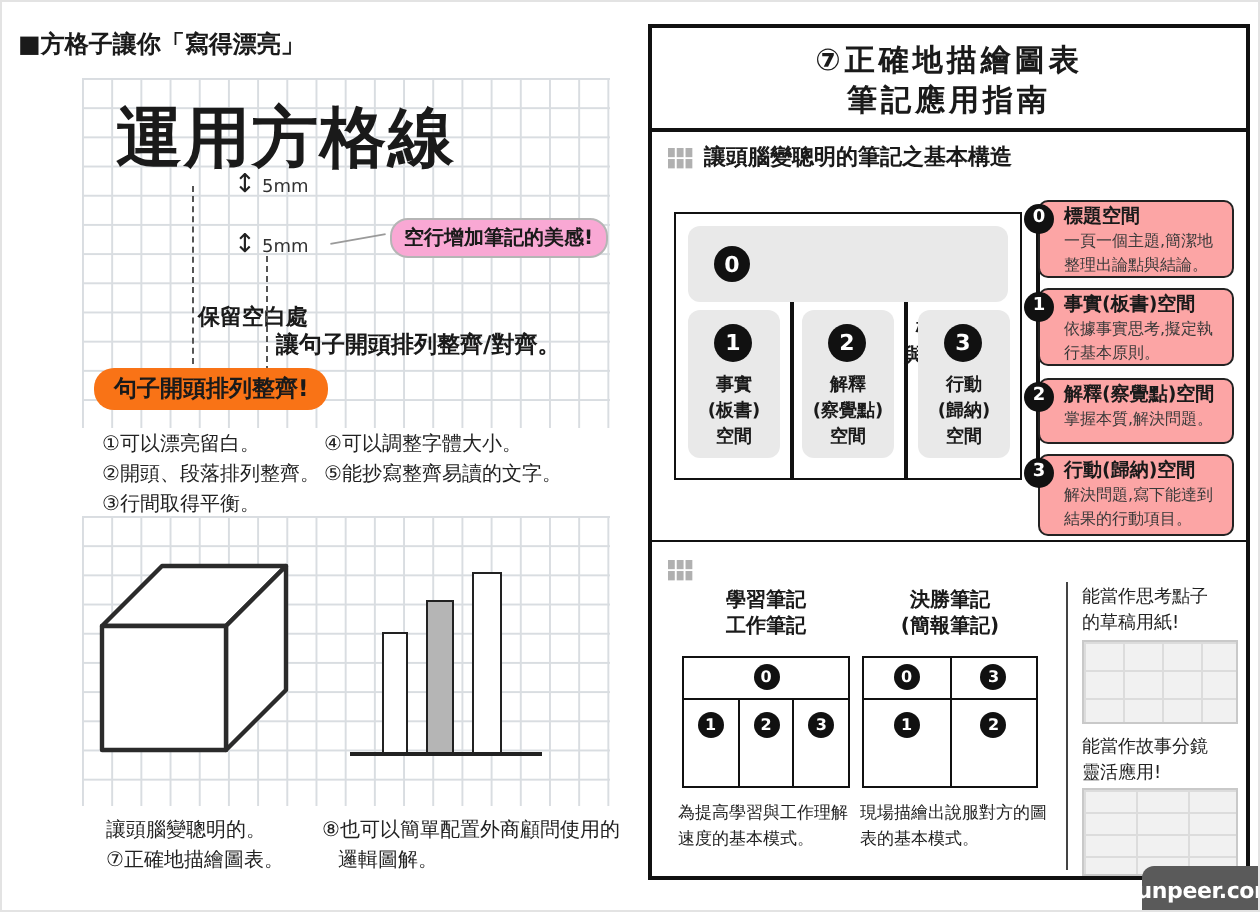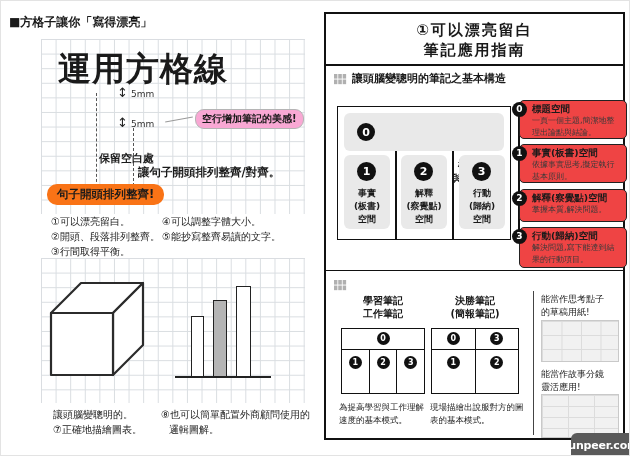--- a/index.html
+++ b/index.html
@@ -59,22 +59,22 @@
   .dgc0{left:13px;top:10px;}
   .dght{left:38px;top:5px;width:120px;text-align:right;font-size:10px;font-weight:bold;line-height:14px;margin-top:40px;}
   .dv{top:44px;bottom:0;width:1.5px;background:#111;}
   .dv1{left:57px;} .dv2{left:114px;}
   .gb{top:48px;width:46px;height:74px;background:#e9e9e9;border-radius:6px;}
   .gb1{left:6px;} .gb2{left:63px;} .gb3{left:121px;}
   .c19{width:19px;height:19px;font-size:11px;}
   .gbc{left:13px;top:7px;}
   .gbt{left:0;top:32px;width:46px;text-align:center;font-size:9px;font-weight:bold;line-height:13px;white-space:nowrap;}
   .lgline{left:192px;top:95px;width:1.5px;height:128px;background:#111;}
-  .lg{left:193px;width:108px;border:1.5px solid #222;border-radius:5px;box-sizing:border-box;
-      padding:2px 4px 2px 12px;background:#ef4444;}
+  .lg{left:193px;width:98px;border:1.5px solid #222;border-radius:5px;box-sizing:border-box;
+      padding:2px 4px 2px 12px;background:#fca5a5;}
   .lg0{top:86px;height:39px;} .lg1{top:130px;height:39px;} .lg2{top:175px;height:33px;} .lg3{top:213px;height:41px;}
   .lgt{font-size:9.5px;font-weight:bold;line-height:12px;white-space:nowrap;}
   .lgd{font-size:8px;line-height:11.5px;color:#3a3a3a;}
   .c15{width:15px;height:15px;font-size:9px;}
   .lc0{left:186px;top:88px;} .lc1{left:186px;top:132px;} .lc2{left:186px;top:177px;} .lc3{left:186px;top:215px;}
   .ptitle{text-align:center;font-size:10px;font-weight:bold;line-height:13px;}
   .pAt{left:13px;top:280px;width:88px;} .pBt{left:103px;top:280px;width:92px;}
   .pbox{border:1.5px solid #111;box-sizing:border-box;background:#fff;}
   .pA{left:15px;top:314px;width:84px;height:66px;} .pB{left:105px;top:314px;width:88px;height:66px;}
   .prow-top{display:flex;height:20px;border-bottom:1.5px solid #111;}
@@ -136,21 +136,21 @@
   <div class="abs bar b2"></div>
   <div class="abs bar b3"></div>
   <div class="abs bl"></div>
 
   <div class="abs note n21">讓頭腦變聰明的。</div>
   <div class="abs note n22">⑦正確地描繪圖表。</div>
   <div class="abs note n23">⑧也可以簡單配置外商顧問使用的</div>
   <div class="abs note n24">邏輯圖解。</div>
 
   <div class="abs rp">
-    <div class="abs rt rt1">①可以漂亮留白</div>
+    <div class="abs rt rt1">⑦正確地描繪圖表</div>
     <div class="abs rt rt2">筆記應用指南</div>
     <div class="abs hdiv div1"></div>
 
     <div class="abs secicon s1i"></div>
     <div class="abs sect s1t">讓頭腦變聰明的筆記之基本構造</div>
 
     <div class="abs dg">
       <div class="abs dgh">
         <div class="abs nc c18 dgc0">0</div>
         <div class="abs dght">

